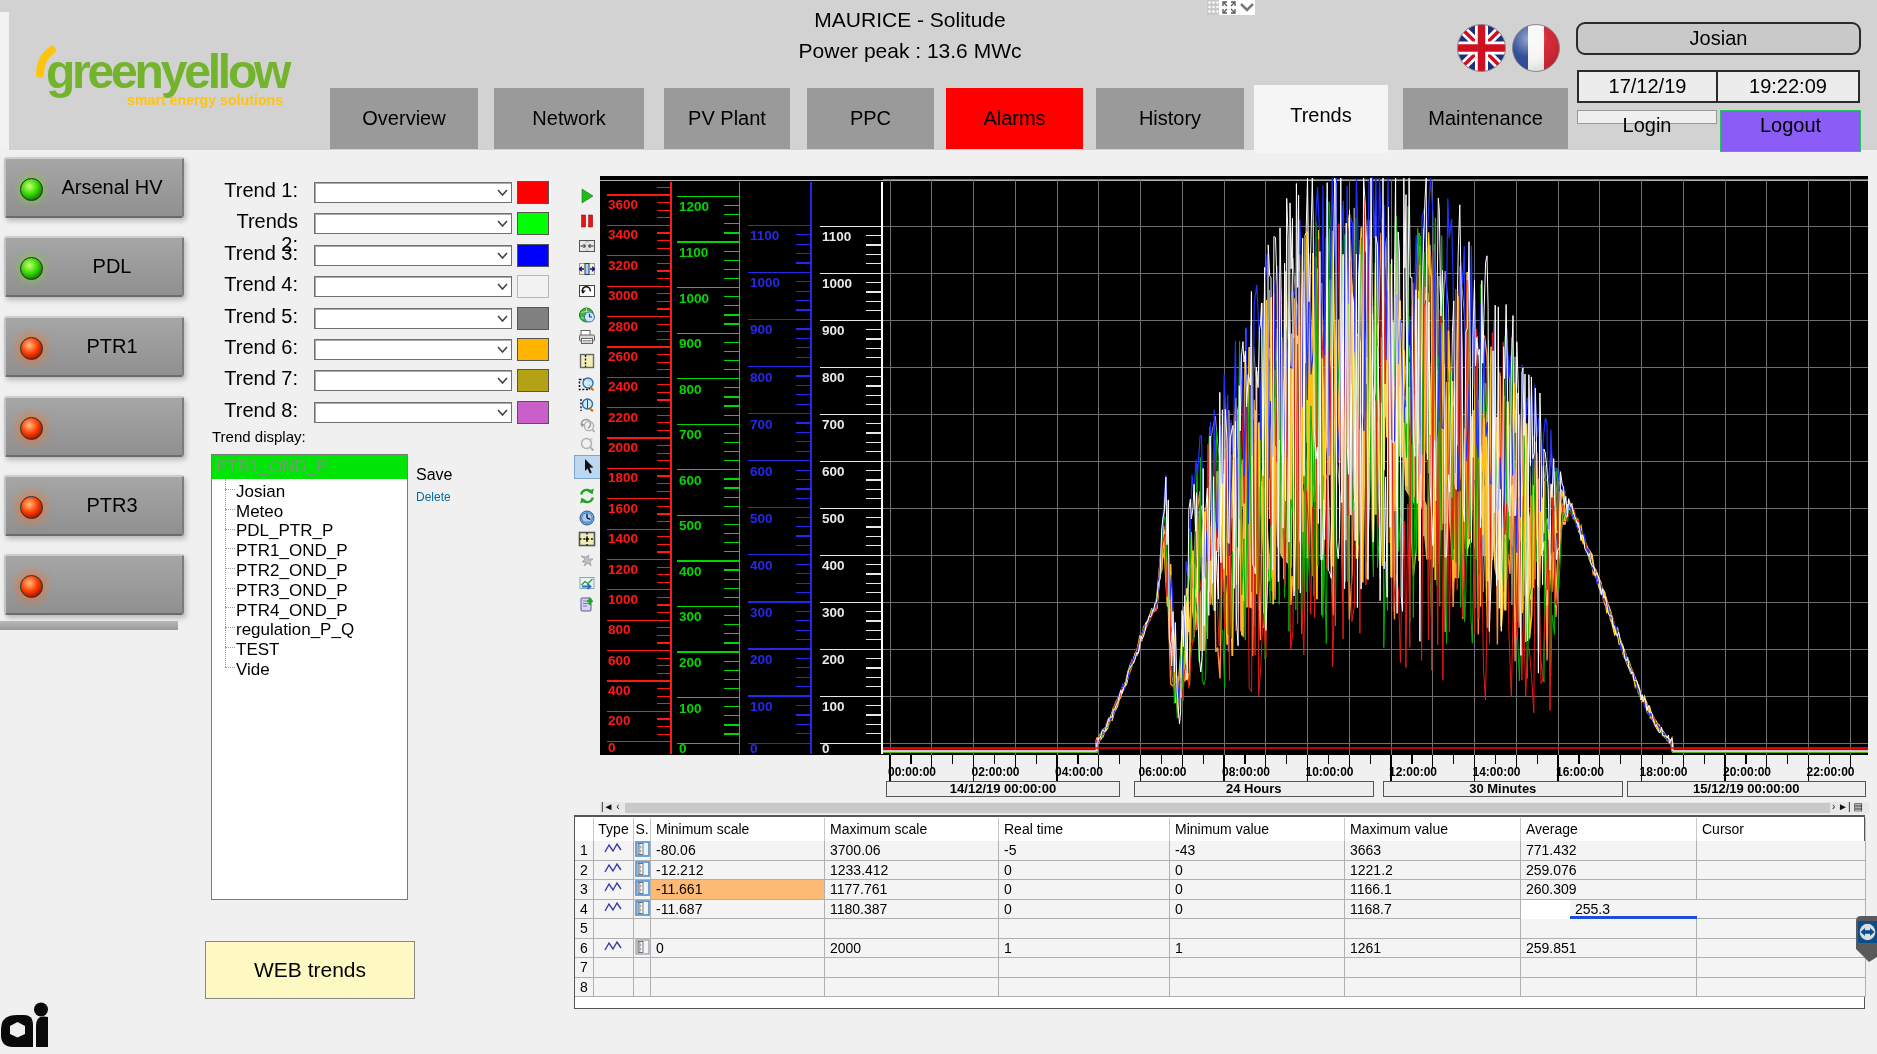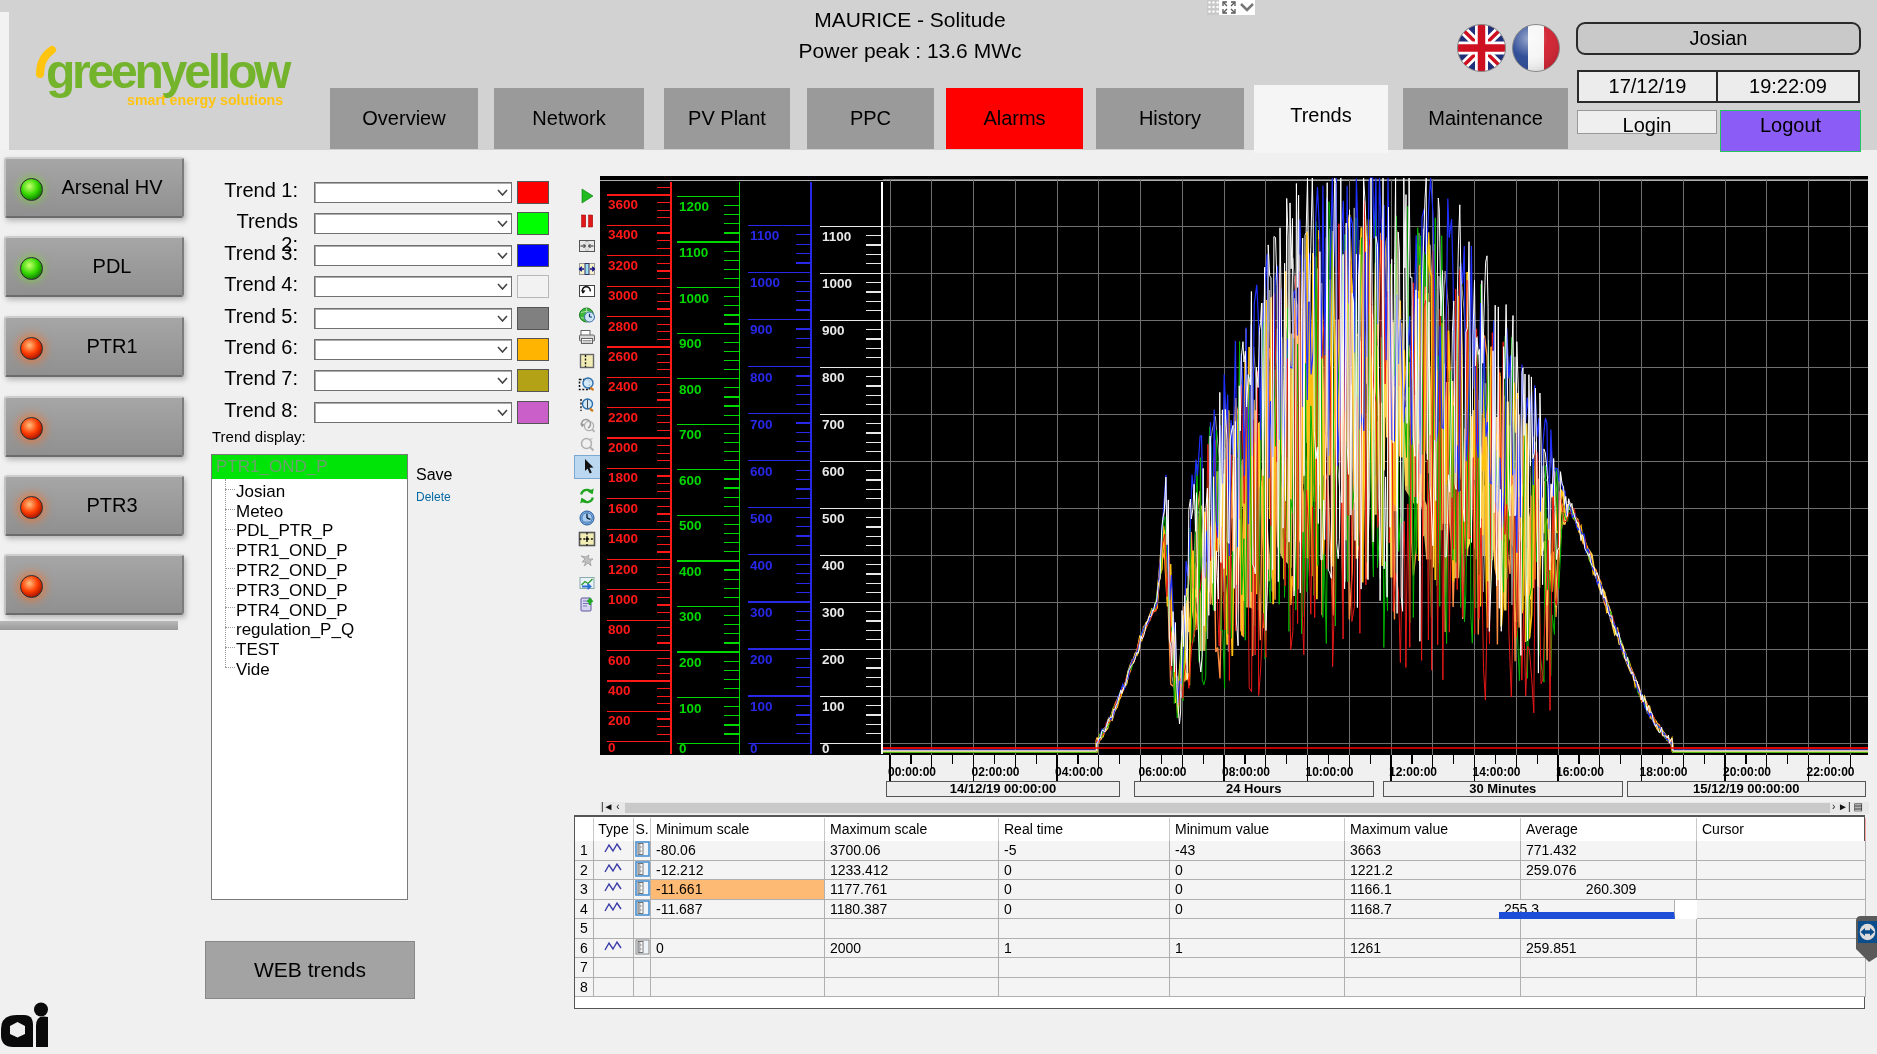--- a/index.html
+++ b/index.html
@@ -80,21 +80,21 @@
       <rect x="16" width="16" height="48" fill="#f5f5f5"></rect>
       <rect x="32" width="16" height="48" fill="#d01626"></rect>
 <circle cx="24" cy="24" r="23.5" fill="url(#shine)"></circle>
 </g>
 <circle cx="24" cy="24" r="23.5" fill="none" stroke="#888" stroke-width="1"></circle>
 </svg>
 
 <div class="abs" style="left:1576px;top:22px;width:285px;height:33px;background:#c9c9c9;border:2px solid #2a2a2a;border-radius:9px;box-sizing:border-box;text-align:center;font-size:20px;line-height:29px">Josian</div>
 <div class="abs" style="left:1577px;top:70px;width:141px;height:33px;background:#ececec;border:2px solid #2a2a2a;box-sizing:border-box;text-align:center;font-size:20px;line-height:29px">17/12/19</div>
 <div class="abs" style="left:1716px;top:70px;width:144px;height:33px;background:#ececec;border:2px solid #2a2a2a;box-sizing:border-box;text-align:center;font-size:20px;line-height:29px">19:22:09</div>
-<div class="abs" style="left:1577px;top:110px;width:140px;height:24px;background:#efefef;border:1px solid #999;box-sizing:border-box;text-align:center;font-size:20px;line-height:28px">Login</div>
+<div class="abs" style="left:1577px;top:110px;width:140px;height:14px;background:#efefef;border:1px solid #999;box-sizing:border-box;text-align:center;font-size:20px;line-height:28px">Login</div>
 <div class="abs" style="left:1720px;top:110px;width:141px;height:42px;background:#8b5cf6;border:1px solid #22c55e;box-sizing:border-box;text-align:center;font-size:20px;line-height:28px">Logout</div>
 
 <div class="tab" style="left:330px;width:148px">Overview</div>
 <div class="tab" style="left:494px;width:150px">Network</div>
 <div class="tab" style="left:664px;width:126px">PV Plant</div>
 <div class="tab" style="left:807px;width:127px">PPC</div>
 <div class="tab" style="left:946px;width:137px;background:#ff0000">Alarms</div>
 <div class="tab" style="left:1096px;width:148px">History</div>
 <div class="tab" style="left:1254px;top:85px;height:68px;width:134px;background:#f5f5f5">Trends</div>
 <div class="tab" style="left:1403px;width:165px">Maintenance</div>
@@ -216,21 +216,21 @@
 <div style="position:absolute;left:13px;top:172px;width:10px;border-top:1px dotted #9a9a9a"></div>
 <div style="position:absolute;left:24px;top:165px;font-size:17px;color:#000;white-space:nowrap">regulation_P_Q</div>
 <div style="position:absolute;left:13px;top:192px;width:10px;border-top:1px dotted #9a9a9a"></div>
 <div style="position:absolute;left:24px;top:185px;font-size:17px;color:#000;white-space:nowrap">TEST</div>
 <div style="position:absolute;left:13px;top:212px;width:10px;border-top:1px dotted #9a9a9a"></div>
 <div style="position:absolute;left:24px;top:205px;font-size:17px;color:#000;white-space:nowrap">Vide</div>
 </div>
 <div class="abs" style="left:416px;top:466px;font-size:16px;color:#000">Save</div>
 <div class="abs" style="left:416px;top:490px;font-size:12px;color:#0369a1">Delete</div>
 
-<div class="abs" style="left:205px;top:941px;width:210px;height:58px;background:#a3a3a3;border:1px solid #888;box-sizing:border-box;text-align:center;font-size:21px;line-height:56px">WEB trends</div>
+<div class="abs" style="left:205px;top:941px;width:210px;height:58px;background:#fef9c3;border:1px solid #888;box-sizing:border-box;text-align:center;font-size:21px;line-height:56px">WEB trends</div>
 <svg class="abs" style="left:0px;top:1000px" width="52" height="54" viewBox="0 0 52 54">
 <path d="M1 29 Q1 15 17 15 L24 15 Q33 15 33 25 L33 47 L13 47 Q1 47 1 35 Z" fill="#0a0a0a"></path>
 <path d="M10 26 L17.5 22 L25 26 L25 34 L17.5 37.5 L10 34 Z" fill="#f0f0f0"></path>
 <path d="M36 47 L36 26 Q36 16 44 16.5 L48 17 L48 47 Z" fill="#0a0a0a"></path>
 <circle cx="41" cy="9.5" r="7" fill="#0a0a0a"></circle>
 </svg>
 
 <svg style="position:absolute;left:578px;top:187px" width="18" height="18" viewBox="0 0 18 18">
     <path d="M4 2 L15 9 L4 16 Z" fill="#1fbb1f" stroke="#0a7a0a" stroke-width="0.6"></path>
   </svg>
@@ -819,39 +819,39 @@
       <div style="position:absolute;left:59px;top:0;width:17px;height:19.55px;background:#f4f4f4;text-align:center;line-height:19px;border-right:1px solid #b0b0b0;border-bottom:1px solid #b0b0b0;box-sizing:border-box;overflow:hidden"><svg width="15" height="16" viewBox="0 0 15 16">
           <rect x="1" y="1" width="13" height="14" fill="#eef4fa" stroke="#4a90d0" stroke-width="1.6"></rect>
           <rect x="3" y="2.5" width="5" height="11" fill="#fff" stroke="#555" stroke-width="0.8"></rect>
           <path d="M3.5 4 h2 M3.5 6 h3 M3.5 8 h2 M3.5 10 h3 M3.5 12 h2" stroke="#333" stroke-width="0.8"></path>
         </svg></div>
       <div style="position:absolute;left:76px;top:0;width:174px;height:19.55px;background:#fdba74;padding-left:5px;text-align:left;line-height:19px;border-right:1px solid #b0b0b0;border-bottom:1px solid #b0b0b0;box-sizing:border-box;overflow:hidden">-11.661</div>
       <div style="position:absolute;left:250px;top:0;width:174px;height:19.55px;background:#f4f4f4;padding-left:5px;text-align:left;line-height:19px;border-right:1px solid #b0b0b0;border-bottom:1px solid #b0b0b0;box-sizing:border-box;overflow:hidden">1177.761</div>
       <div style="position:absolute;left:424px;top:0;width:171px;height:19.55px;background:#f4f4f4;padding-left:5px;text-align:left;line-height:19px;border-right:1px solid #b0b0b0;border-bottom:1px solid #b0b0b0;box-sizing:border-box;overflow:hidden">0</div>
       <div style="position:absolute;left:595px;top:0;width:175px;height:19.55px;background:#f4f4f4;padding-left:5px;text-align:left;line-height:19px;border-right:1px solid #b0b0b0;border-bottom:1px solid #b0b0b0;box-sizing:border-box;overflow:hidden">0</div>
       <div style="position:absolute;left:770px;top:0;width:176px;height:19.55px;background:#f4f4f4;padding-left:5px;text-align:left;line-height:19px;border-right:1px solid #b0b0b0;border-bottom:1px solid #b0b0b0;box-sizing:border-box;overflow:hidden">1166.1</div>
-      <div style="position:absolute;left:946px;top:0;width:176px;height:19.55px;background:#f4f4f4;padding-left:5px;text-align:center;line-height:19px;border-right:1px solid #b0b0b0;border-bottom:1px solid #b0b0b0;box-sizing:border-box;overflow:hidden">260.309</div>
+      <div style="position:absolute;left:946px;top:0;width:176px;height:19.55px;background:#f4f4f4;padding-left:5px;text-align:left;line-height:19px;border-right:1px solid #b0b0b0;border-bottom:1px solid #b0b0b0;box-sizing:border-box;overflow:hidden">260.309</div>
       <div style="position:absolute;left:1122px;top:0;width:169px;height:19.55px;background:#f4f4f4;padding-left:5px;text-align:left;line-height:19px;border-right:1px solid #b0b0b0;border-bottom:1px solid #b0b0b0;box-sizing:border-box;overflow:hidden"></div>
     </div>
     <div style="position:absolute;left:0;top:82.7px;width:1291px;height:19.55px;font-size:14px;color:#000">
       <div style="position:absolute;left:0px;top:0;width:19px;height:19.55px;background:#f4f4f4;text-align:center;line-height:19px;border-right:1px solid #b0b0b0;border-bottom:1px solid #b0b0b0;box-sizing:border-box;overflow:hidden">4</div>
       <div style="position:absolute;left:19px;top:0;width:40px;height:19.55px;background:#f4f4f4;text-align:center;line-height:19px;border-right:1px solid #b0b0b0;border-bottom:1px solid #b0b0b0;box-sizing:border-box;overflow:hidden"><svg width="22" height="14" viewBox="0 0 22 14">
           <path d="M2 11 L6 4 L10 10 L14 3 L18 9" fill="none" stroke="#3a3aa8" stroke-width="1.4"></path>
         </svg></div>
       <div style="position:absolute;left:59px;top:0;width:17px;height:19.55px;background:#f4f4f4;text-align:center;line-height:19px;border-right:1px solid #b0b0b0;border-bottom:1px solid #b0b0b0;box-sizing:border-box;overflow:hidden"><svg width="15" height="16" viewBox="0 0 15 16">
           <rect x="1" y="1" width="13" height="14" fill="#eef4fa" stroke="#4a90d0" stroke-width="1.6"></rect>
           <rect x="3" y="2.5" width="5" height="11" fill="#fff" stroke="#555" stroke-width="0.8"></rect>
           <path d="M3.5 4 h2 M3.5 6 h3 M3.5 8 h2 M3.5 10 h3 M3.5 12 h2" stroke="#333" stroke-width="0.8"></path>
         </svg></div>
       <div style="position:absolute;left:76px;top:0;width:174px;height:19.55px;background:#f4f4f4;padding-left:5px;text-align:left;line-height:19px;border-right:1px solid #b0b0b0;border-bottom:1px solid #b0b0b0;box-sizing:border-box;overflow:hidden">-11.687</div>
       <div style="position:absolute;left:250px;top:0;width:174px;height:19.55px;background:#f4f4f4;padding-left:5px;text-align:left;line-height:19px;border-right:1px solid #b0b0b0;border-bottom:1px solid #b0b0b0;box-sizing:border-box;overflow:hidden">1180.387</div>
       <div style="position:absolute;left:424px;top:0;width:171px;height:19.55px;background:#f4f4f4;padding-left:5px;text-align:left;line-height:19px;border-right:1px solid #b0b0b0;border-bottom:1px solid #b0b0b0;box-sizing:border-box;overflow:hidden">0</div>
       <div style="position:absolute;left:595px;top:0;width:175px;height:19.55px;background:#f4f4f4;padding-left:5px;text-align:left;line-height:19px;border-right:1px solid #b0b0b0;border-bottom:1px solid #b0b0b0;box-sizing:border-box;overflow:hidden">0</div>
       <div style="position:absolute;left:770px;top:0;width:176px;height:19.55px;background:#f4f4f4;padding-left:5px;text-align:left;line-height:19px;border-right:1px solid #b0b0b0;border-bottom:1px solid #b0b0b0;box-sizing:border-box;overflow:hidden">1168.7</div>
-      <div style="position:absolute;left:924px;top:0;width:176px;height:19.55px;background:#f4f4f4;padding-left:5px;text-align:left;line-height:19px;border-right:1px solid #b0b0b0;border-bottom:7px solid #1d4ed8;box-sizing:border-box;overflow:hidden">255.3</div>
+      <div style="position:absolute;left:995px;top:0;width:176px;height:19.55px;background:#f4f4f4;padding-left:5px;text-align:left;line-height:19px;border-right:1px solid #b0b0b0;border-bottom:3px solid #1d4ed8;box-sizing:border-box;overflow:hidden">255.3</div>
       <div style="position:absolute;left:1122px;top:0;width:169px;height:19.55px;background:#f4f4f4;padding-left:5px;text-align:left;line-height:19px;border-right:1px solid #b0b0b0;border-bottom:1px solid #b0b0b0;box-sizing:border-box;overflow:hidden"></div>
     </div>
     <div style="position:absolute;left:0;top:102.2px;width:1291px;height:19.55px;font-size:14px;color:#000">
       <div style="position:absolute;left:0px;top:0;width:19px;height:19.55px;background:#f4f4f4;text-align:center;line-height:19px;border-right:1px solid #b0b0b0;border-bottom:1px solid #b0b0b0;box-sizing:border-box;overflow:hidden">5</div>
       <div style="position:absolute;left:19px;top:0;width:40px;height:19.55px;background:#f4f4f4;text-align:center;line-height:19px;border-right:1px solid #b0b0b0;border-bottom:1px solid #b0b0b0;box-sizing:border-box;overflow:hidden"></div>
       <div style="position:absolute;left:59px;top:0;width:17px;height:19.55px;background:#f4f4f4;text-align:center;line-height:19px;border-right:1px solid #b0b0b0;border-bottom:1px solid #b0b0b0;box-sizing:border-box;overflow:hidden"></div>
       <div style="position:absolute;left:76px;top:0;width:174px;height:19.55px;background:#f4f4f4;padding-left:5px;text-align:left;line-height:19px;border-right:1px solid #b0b0b0;border-bottom:1px solid #b0b0b0;box-sizing:border-box;overflow:hidden"></div>
       <div style="position:absolute;left:250px;top:0;width:174px;height:19.55px;background:#f4f4f4;padding-left:5px;text-align:left;line-height:19px;border-right:1px solid #b0b0b0;border-bottom:1px solid #b0b0b0;box-sizing:border-box;overflow:hidden"></div>
       <div style="position:absolute;left:424px;top:0;width:171px;height:19.55px;background:#f4f4f4;padding-left:5px;text-align:left;line-height:19px;border-right:1px solid #b0b0b0;border-bottom:1px solid #b0b0b0;box-sizing:border-box;overflow:hidden"></div>
       <div style="position:absolute;left:595px;top:0;width:175px;height:19.55px;background:#f4f4f4;padding-left:5px;text-align:left;line-height:19px;border-right:1px solid #b0b0b0;border-bottom:1px solid #b0b0b0;box-sizing:border-box;overflow:hidden"></div>

